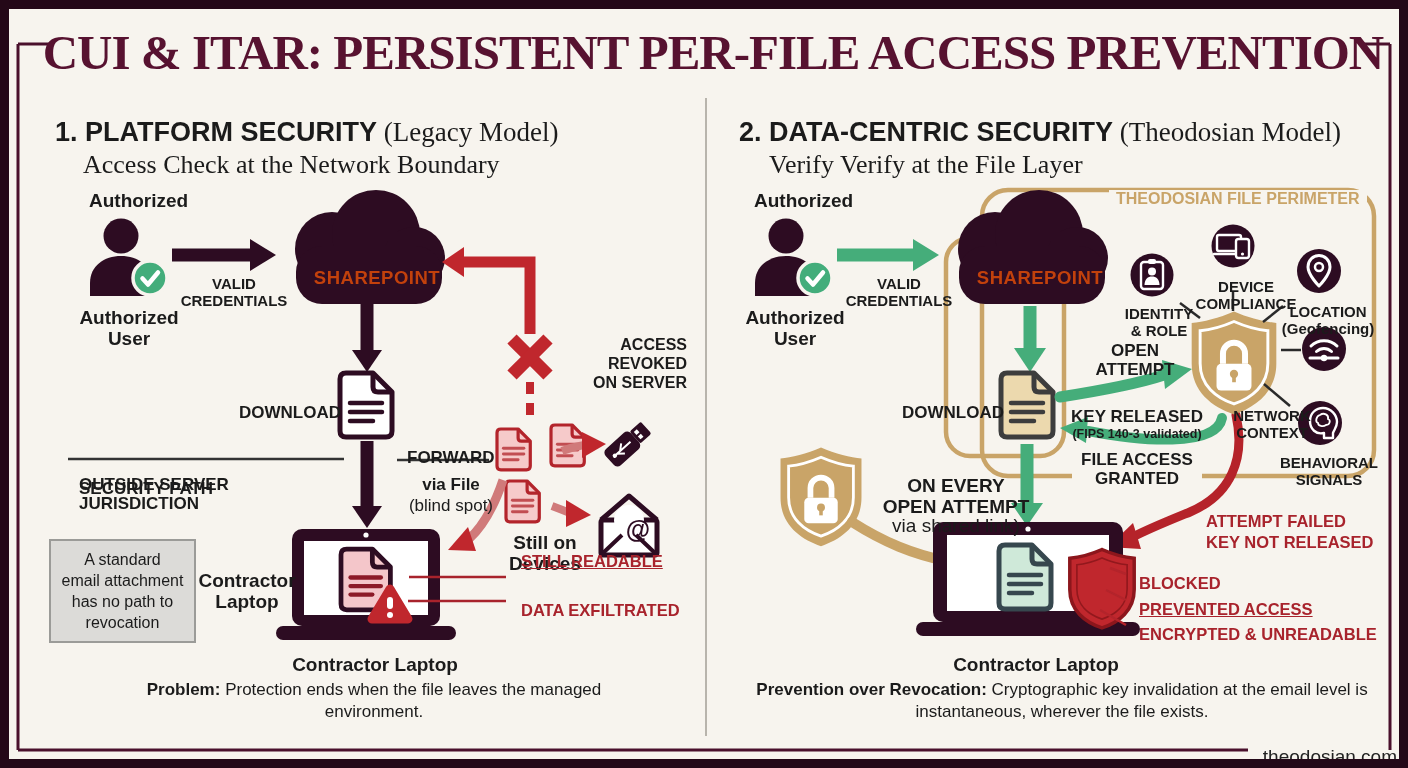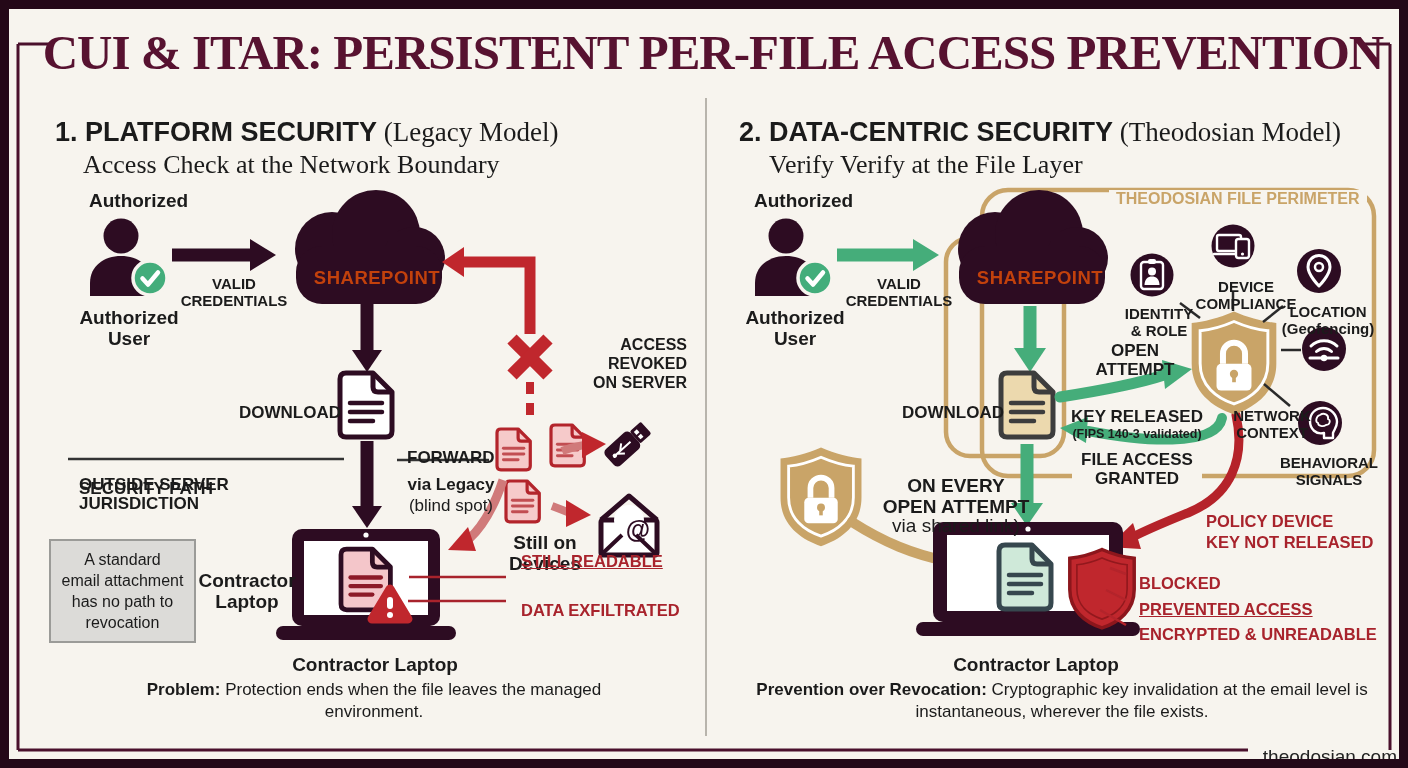--- a/index.html
+++ b/index.html
@@ -316,21 +316,21 @@
 CREDENTIALS</div>
 <div class="lbl b white" style="left:296px;top:259px;width:144px;font-size:18.5px;letter-spacing:.5px;">SHAREPOINT</div>
 <div class="lbl b s16" style="left:538px;top:327px;width:140px;line-height:1.18;">ACCESS
 REVOKED
 ON SERVER</div>
 <div class="lbl b s17 right" style="left:212px;top:394px;width:120px;">DOWNLOAD</div>
 <div class="lbl b s17 left nowrap" style="left:70px;top:438px;margin-top:32px;">SECURITY PATH</div>
 <div class="lbl b s17 left" style="left:70px;top:466px;width:220px;">OUTSIDE SERVER
 JURISDICTION</div>
 <div class="lbl b s17 nowrap" style="left:398px;top:439px;">FORWARD</div>
-<div class="lbl b s17" style="left:396px;top:466px;width:92px;">via Legacy</div>
+<div class="lbl b s17" style="left:396px;top:466px;width:92px;">via File</div>
 <div class="lbl s17" style="left:386px;top:487px;width:112px;">(blind spot)</div>
 <div class="lbl b s19" style="left:476px;top:523px;width:120px;">Still on
 Devices</div>
 <div class="lbl b" style="left:611px;top:506px;width:36px;font-size:25px;color:#2d0c22;">@</div>
 <div class="note-box" style="left:40px;top:530px;width:143px;height:100px;">A standard
 email attachment
 has no path to
 revocation</div>
 <div class="lbl b s19" style="left:188px;top:561px;width:100px;">Contractor
 Laptop</div>
@@ -361,21 +361,21 @@
 COMPLIANCE</div>
 <div class="lbl b s15" style="left:1254px;top:295px;width:130px;">LOCATION
 (Geofencing)</div>
 <div class="lbl b s15" style="left:1203px;top:371px;width:120px;margin-top:28px;">NETWORK
 CONTEXT</div>
 <div class="lbl b s15" style="left:1255px;top:446px;width:130px;">BEHAVIORAL
 SIGNALS</div>
 <div class="lbl b s19" style="left:862px;top:466px;width:170px;">ON EVERY
 OPEN ATTEMPT</div>
 <div class="lbl s19" style="left:862px;top:506px;width:170px;">via shared link)</div>
-<div class="lbl b s165 red left" style="left:1197px;top:502px;width:200px;line-height:1.25;">POLICY DEVICE
+<div class="lbl b s165 red left" style="left:1197px;top:502px;width:200px;line-height:1.25;">ATTEMPT FAILED
 KEY NOT RELEASED</div>
 <div class="lbl b s165 red left nowrap" style="left:1130px;top:565px;">BLOCKED</div>
 <div class="lbl b s165 red left nowrap" style="left:1130px;top:591px;text-decoration:underline;">PREVENTED ACCESS</div>
 <div class="lbl b s165 red left nowrap" style="left:1130px;top:616px;">ENCRYPTED &amp; UNREADABLE</div>
 <div class="lbl b s19" style="left:937px;top:645px;width:180px;">Contractor Laptop</div>
 <div class="lbl bigtext" style="left:712px;top:670px;width:682px;"><span class="b">Prevention over Revocation:</span><span> Cryptographic key invalidation at the email level is instantaneous, wherever the file exists.</span></div>
 
 <div class="lbl right nowrap" style="left:1248px;top:737px;width:140px;font-size:19px;color:#222;">theodosian.com</div>
 
 </div>

